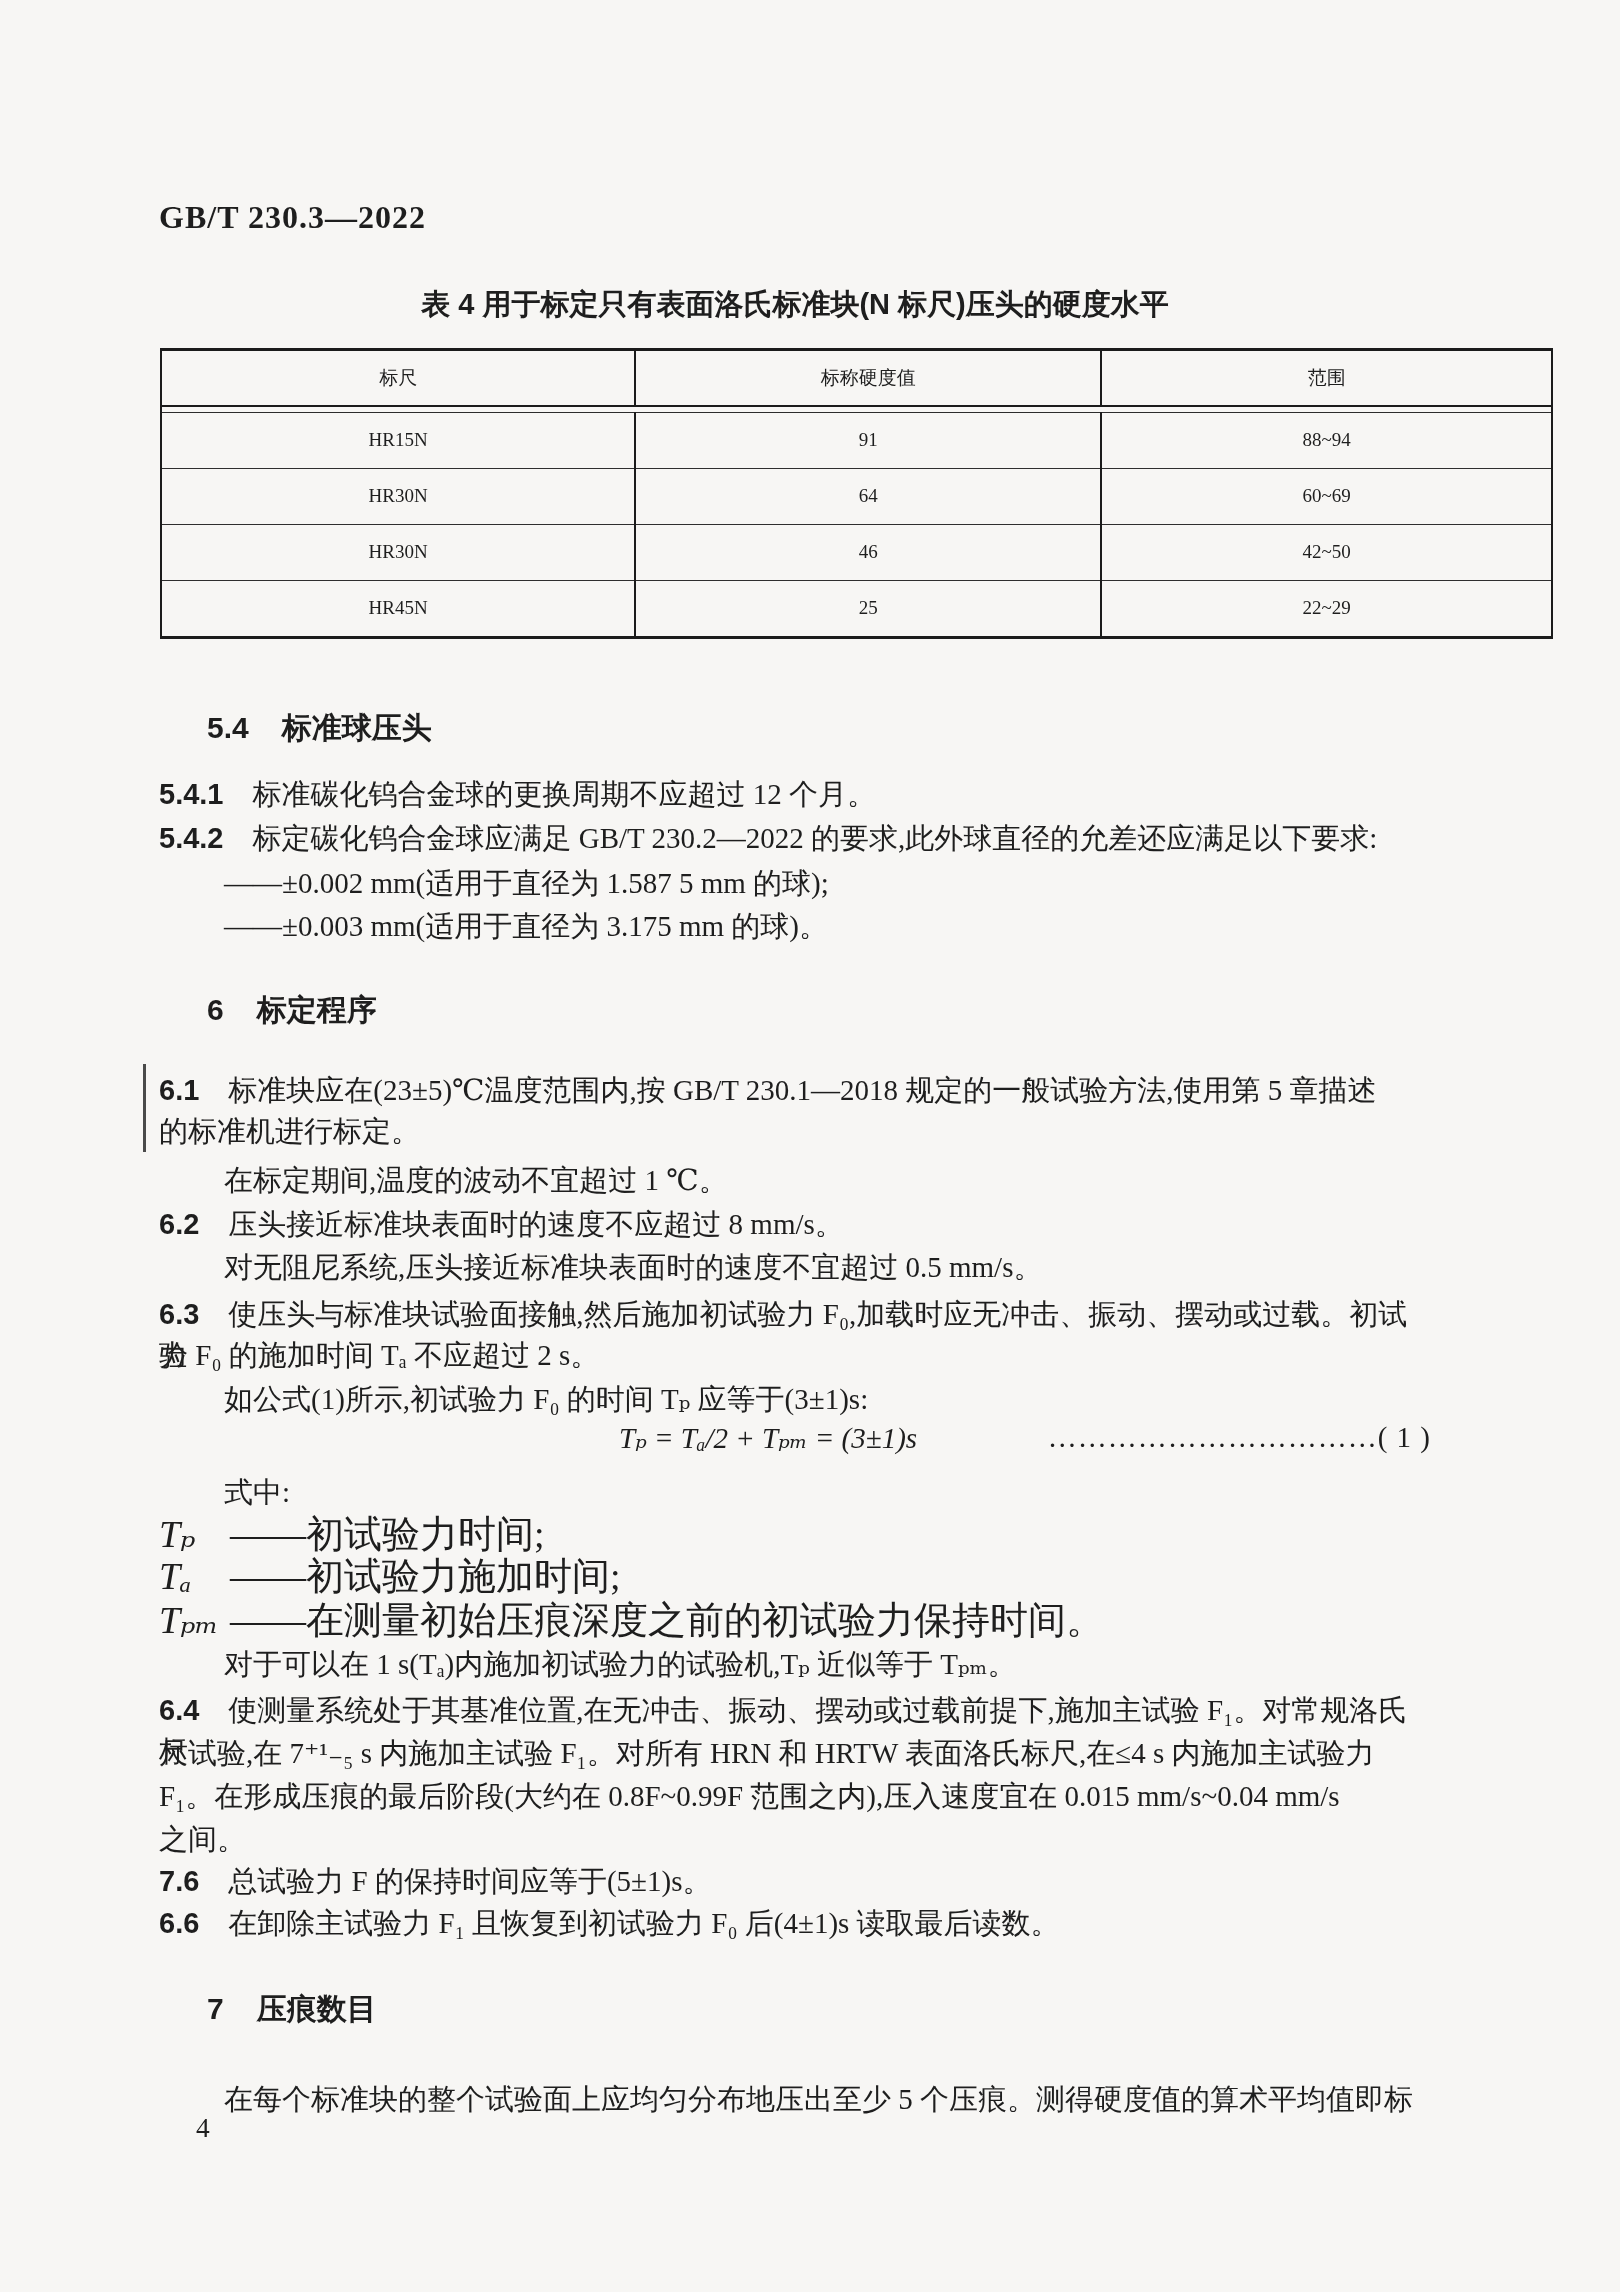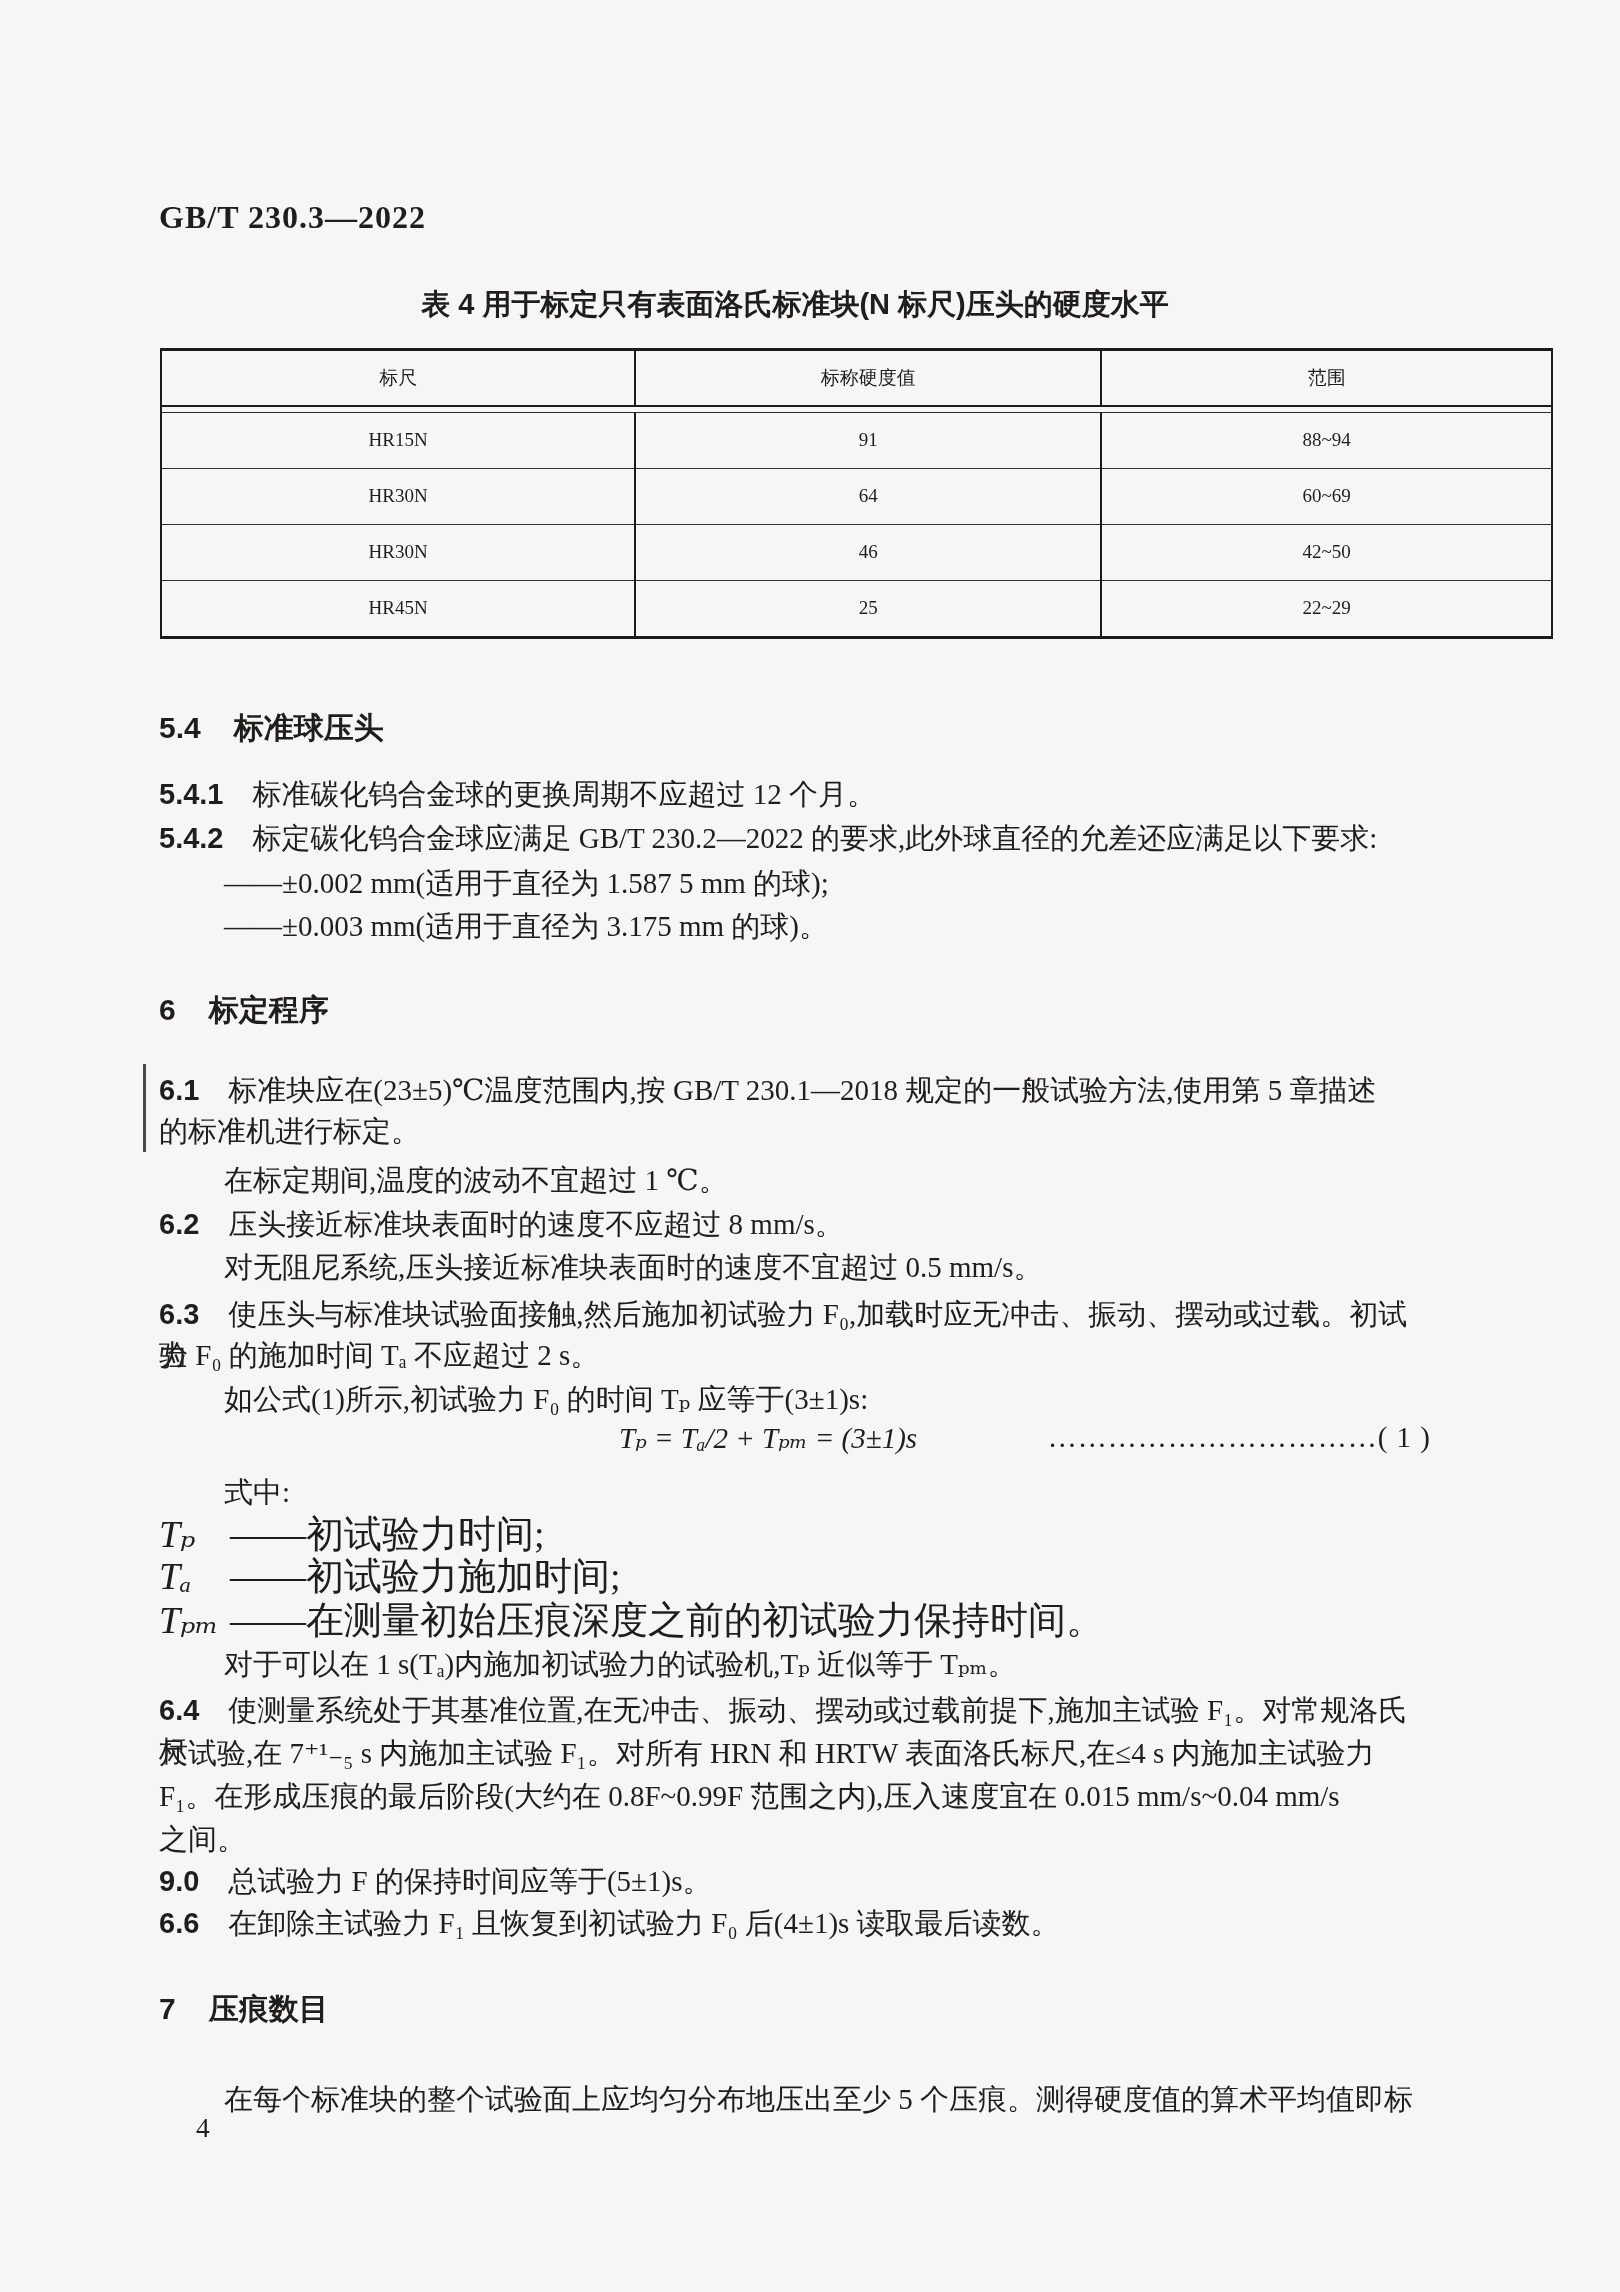--- a/index.html
+++ b/index.html
@@ -17,20 +17,21 @@
     font-size:32px; font-weight:700; letter-spacing:1px;
     font-family:"Liberation Serif","DejaVu Serif",serif;
   }
   .caption {
     text-align:center; font-size:29px; font-weight:700;
     font-family:"Liberation Sans","DejaVu Sans",sans-serif;
   }
   .heading {
     font-size:30px; font-weight:700;
     font-family:"Liberation Sans","DejaVu Sans",sans-serif;
+    margin-left:48px;
   }
   .heading .num { margin-right:33px; }
   .para { font-size:29px; line-height:41px; }
   .para .clause-num {
     font-family:"Liberation Sans","DejaVu Sans",sans-serif;
     font-weight:700; display:inline-block; margin-right:29px;
   }
   .line { height:41px; }
   .indent { padding-left:65px; }
   .def-line { font-size:38px; line-height:41px; }
@@ -167,21 +168,21 @@
   <div class="abs para indent" style="top:1644px">对于可以在 1 s(Tₐ)内施加初试验力的试验机,Tₚ 近似等于 Tₚₘ。</div>
 
   <div class="abs para" style="top:1690px">
     <div class="line" style="height:43px"><span class="clause-num">6.4</span><span>使测量系统处于其基准位置,在无冲击、振动、摆动或过载前提下,施加主试验 F₁。对常规洛氏标</span></div>
     <div class="line" style="height:43px">尺试验,在 7⁺¹₋₅ s 内施加主试验 F₁。对所有 HRN 和 HRTW 表面洛氏标尺,在≤4 s 内施加主试验力</div>
     <div class="line" style="height:43px">F₁。在形成压痕的最后阶段(大约在 0.8F~0.99F 范围之内),压入速度宜在 0.015 mm/s~0.04 mm/s</div>
     <div class="line" style="height:43px">之间。</div>
   </div>
 
   <div class="abs para" style="top:1861px">
-    <span class="clause-num">9.0</span><span>总试验力 F 的保持时间应等于(5±1)s。</span>
+    <span class="clause-num">7.6</span><span>总试验力 F 的保持时间应等于(5±1)s。</span>
   </div>
 
   <div class="abs para" style="top:1903px">
     <span class="clause-num">6.6</span><span>在卸除主试验力 F₁ 且恢复到初试验力 F₀ 后(4±1)s 读取最后读数。</span>
   </div>
 
   <div class="abs heading" style="top:1989px">
     <span class="num">7</span><span>压痕数目</span>
   </div>
 

